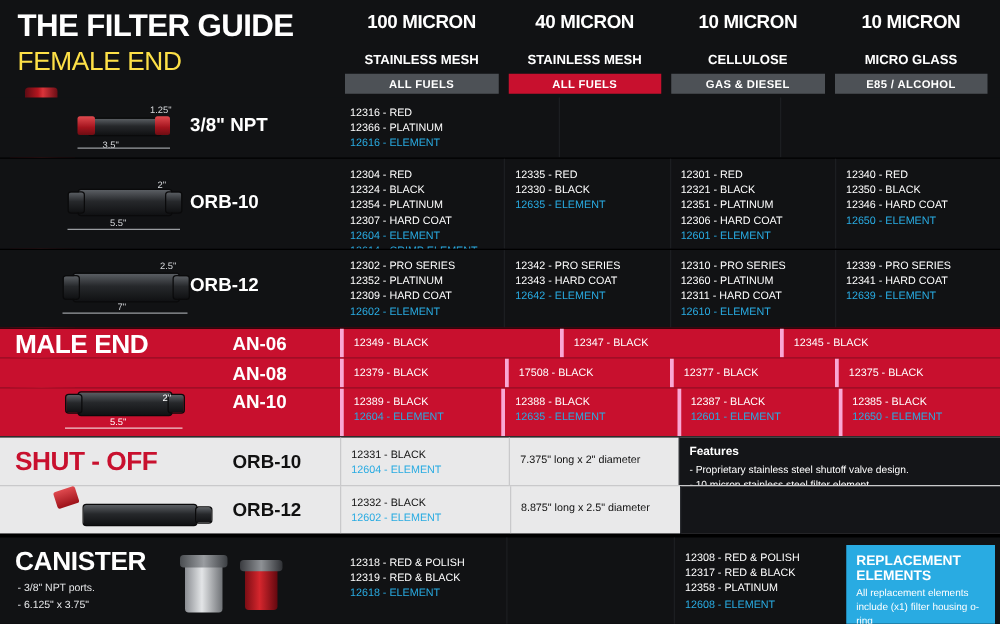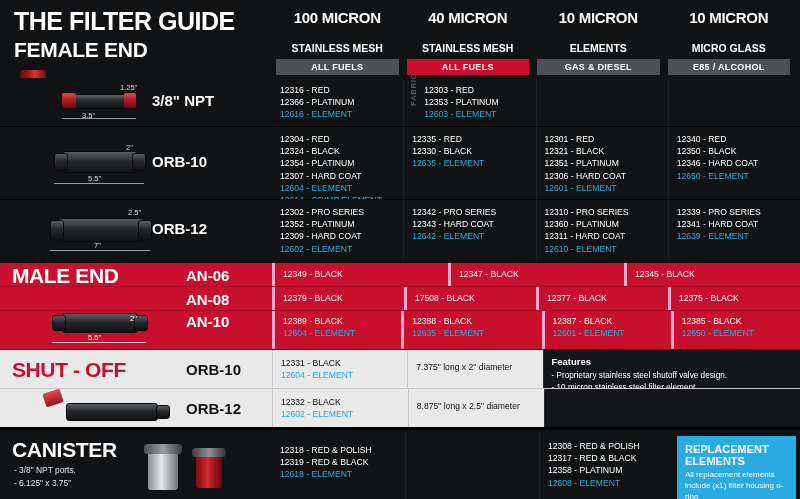--- a/index.html
+++ b/index.html
@@ -31,22 +31,22 @@
   .title-main {
     font-size: 25px;
     font-weight: bold;
     letter-spacing: -0.5px;
     color: #ffffff;
     line-height: 1.05;
     font-family: "Liberation Sans", sans-serif;
   }
   .title-sub {
     font-size: 21px;
-    font-weight: bold;
-    color: #ffffff;
+    font-weight: normal;
+    color: #fde047;
     letter-spacing: -0.3px;
     margin-top: 4px;
   }
 
   
   .col-headers {
     position: absolute;
     left: 272px;
     top: 10px;
     width: 522px;
@@ -256,21 +256,21 @@
       <div class="ch-line2">STAINLESS MESH</div>
       <div class="ch-badge">ALL FUELS</div>
     </div>
     <div class="col-head">
       <div class="ch-line1">40 MICRON</div>
       <div class="ch-line2">STAINLESS MESH</div>
       <div class="ch-badge red">ALL FUELS</div>
     </div>
     <div class="col-head">
       <div class="ch-line1">10 MICRON</div>
-      <div class="ch-line2">ELEMENTS</div>
+      <div class="ch-line2">CELLULOSE</div>
       <div class="ch-badge">GAS &amp; DIESEL</div>
     </div>
     <div class="col-head">
       <div class="ch-line1">10 MICRON</div>
       <div class="ch-line2">MICRO GLASS</div>
       <div class="ch-badge">E85 / ALCOHOL</div>
     </div>
   </div>
 
   <div class="bottle">
@@ -289,28 +289,20 @@
           <div class="dim" style="left:82px;top:33px;">3.5"</div>
           <div class="dim-line" style="left:62px;top:40px;width:74px;"></div>
           <div class="row-label" style="position:absolute;left:152px;top:14px;">3/8" NPT</div>
         </div>
       </div>
       <div class="cells">
         <div class="cell">
           <div class="pn">12316 - RED</div>
           <div class="pn">12366 - PLATINUM</div>
           <div class="el">12616 - ELEMENT</div>
-        </div>
-        <div class="cell" style="position:relative;">
-          <div class="fabric-tag" style="left:4px;top:28px;">FABRIC</div>
-          <div style="padding-left:12px;">
-            <div class="pn">12303 - RED</div>
-            <div class="pn">12353 - PLATINUM</div>
-            <div class="el">12603 - ELEMENT</div>
-          </div>
         </div>
         <div class="cell"></div>
         <div class="cell"></div>
       </div>
     </div>
 
     <div class="row" style="height:72px;background:#111214;">
       <div class="cell-left">
         <div style="position:relative;width:100%;height:100%;">
           <div class="fitting body-dark" style="position:absolute;left:62px;top:24px;width:74px;height:20px;"></div>

